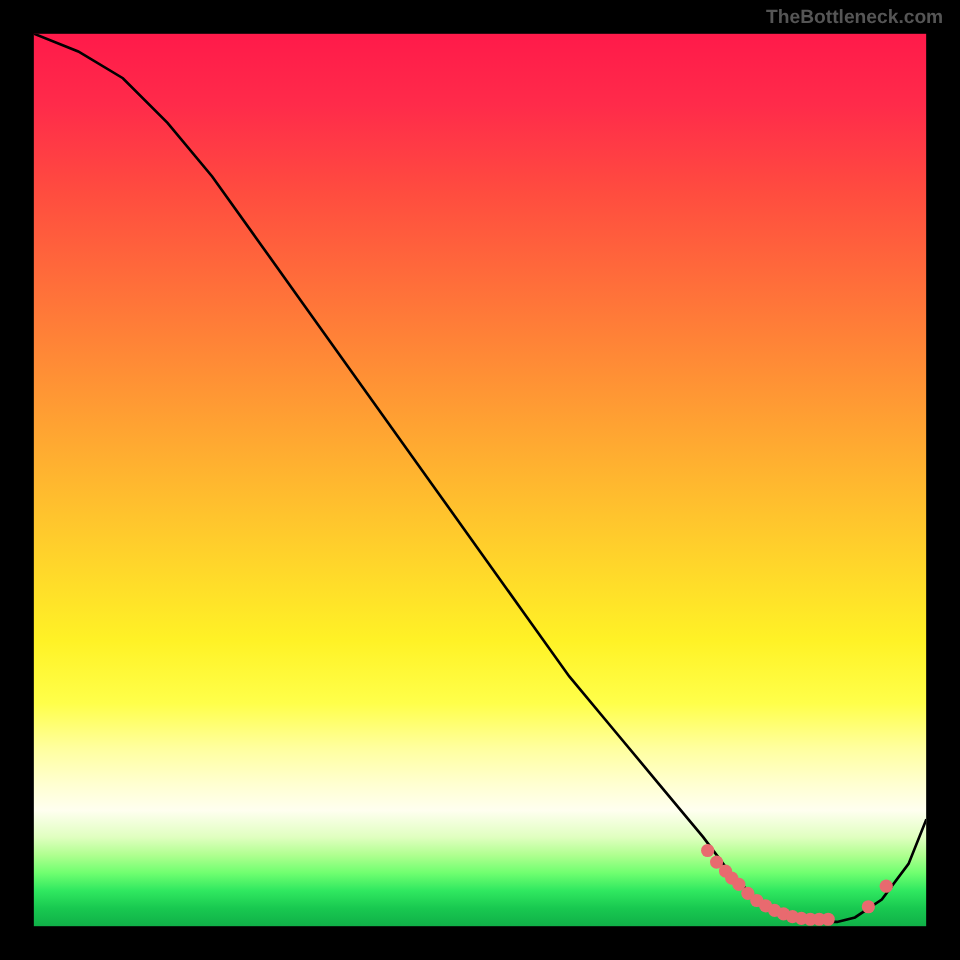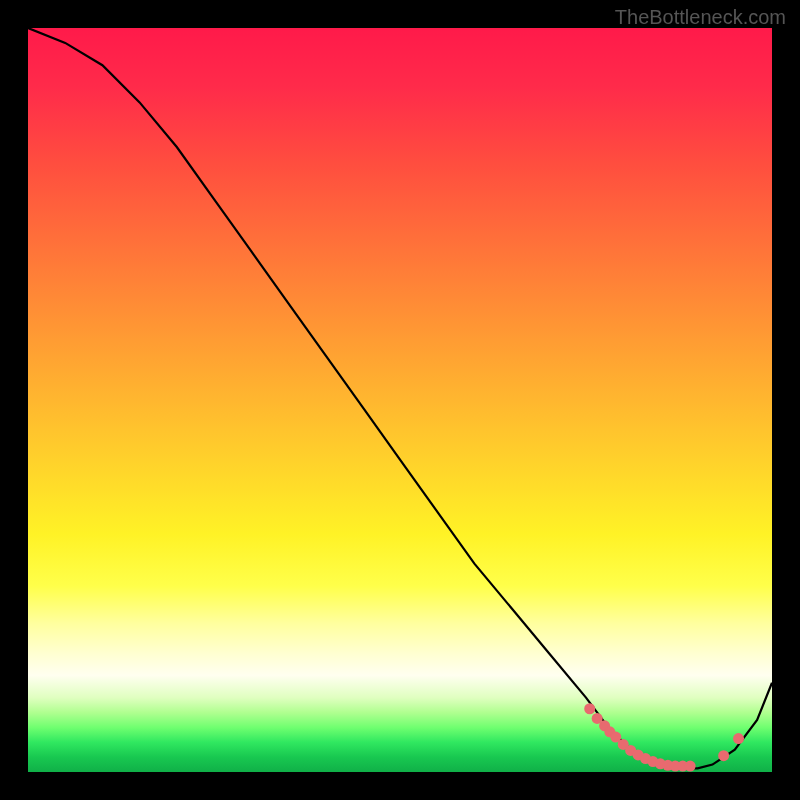--- a/index.html
+++ b/index.html
@@ -8,22 +8,22 @@
     height: 800px;
     background: #000;
     position: relative;
     font-family: Arial, sans-serif;
   }
   .watermark {
     position: absolute;
     top: 6px;
     right: 14px;
     color: #555;
-    font-size: 20px;
-    font-weight: 400;
+    font-size: 16px;
+    font-weight: 700;
     z-index: 10;
   }
   .plot-area {
     position: absolute;
     left: 28px;
     top: 28px;
     width: 744px;
     height: 744px;
     overflow: hidden;
   }

